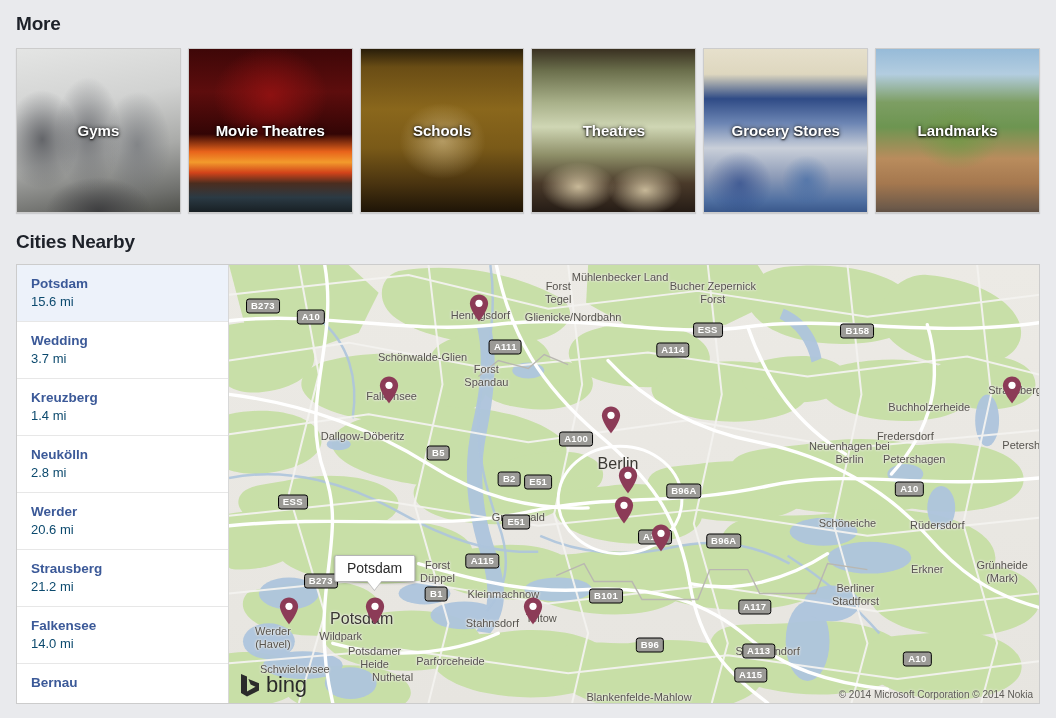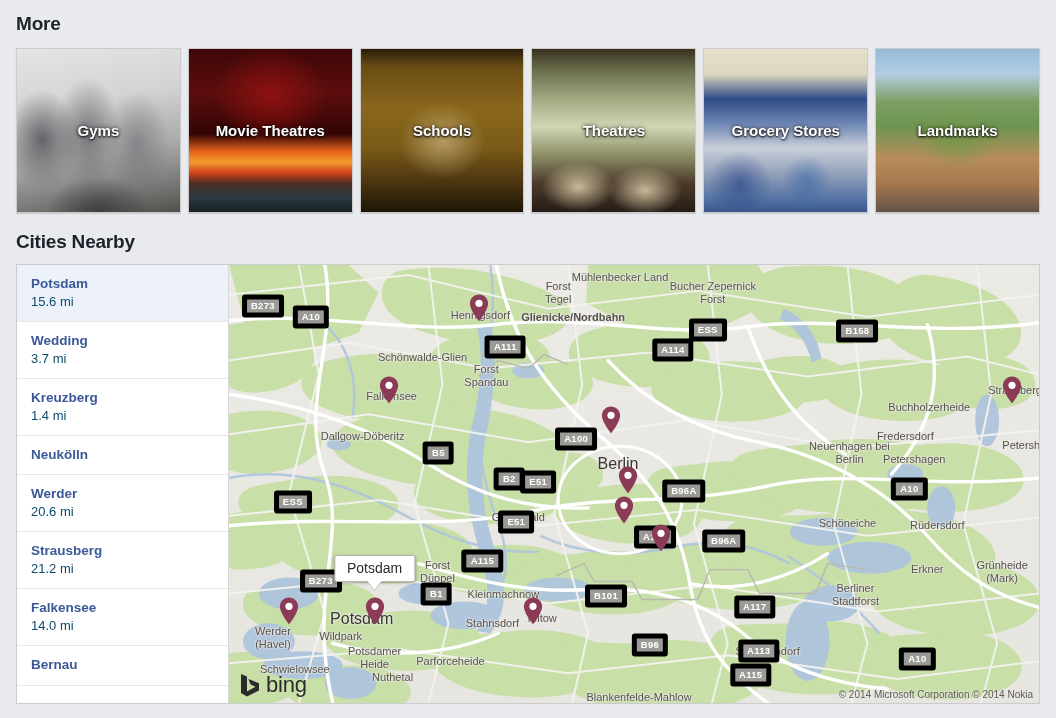--- a/index.html
+++ b/index.html
@@ -186,21 +186,21 @@
   .shield {
     position: absolute;
     transform: translate(-50%, -50%);
     background: #9b9a96;
     color: #fff;
     font-size: 9.5px;
     font-weight: bold;
     letter-spacing: .3px;
     padding: 1px 4px 2px 4px;
     border-radius: 3px;
-    border: 5px solid #000000;
+    border: 1px solid #000000;
     pointer-events: none;
     line-height: 10px;
   }
 
   .pin {
     position: absolute;
     width: 20px; height: 28px;
     transform: translate(-50%, -100%);
     pointer-events: none;
   }
@@ -301,20 +301,21 @@
         <div class="city-row">
           <div class="city-name">Wedding</div>
           <div class="city-dist">3.7 mi</div>
         </div>
         <div class="city-row">
           <div class="city-name">Kreuzberg</div>
           <div class="city-dist">1.4 mi</div>
         </div>
         <div class="city-row">
           <div class="city-name">Neukölln</div>
+          <div class="city-dist">2.8 mi</div>
         </div>
         <div class="city-row">
           <div class="city-name">Werder</div>
           <div class="city-dist">20.6 mi</div>
         </div>
         <div class="city-row">
           <div class="city-name">Strausberg</div>
           <div class="city-dist">21.2 mi</div>
         </div>
         <div class="city-row">
@@ -448,21 +449,21 @@
         </svg>
       </div>
 
       <div id="map-overlay">
           <div class="map-label " style="left: 48.2759%; top: 2.72727%;">Mühlenbecker Land</div>
           <div class="map-label two-line" style="left: 59.7291%; top: 6.36364%;">Bucher Zepernick
 Forst</div>
           <div class="map-label two-line" style="left: 40.6404%; top: 6.36364%;">Forst
 Tegel</div>
           <div class="map-label " style="left: 31.0345%; top: 11.3636%;">Hennigsdorf</div>
-          <div class="map-label " style="left: 42.4877%; top: 11.8182%; font-weight: bold;">Glienicke/Nordbahn</div>
+          <div class="map-label " style="left: 42.4877%; top: 11.8182%;">Glienicke/Nordbahn</div>
           <div class="map-label " style="left: 23.8916%; top: 20.9091%;">Schönwalde-Glien</div>
           <div class="map-label two-line" style="left: 31.7734%; top: 25.4545%;">Forst
 Spandau</div>
           <div class="map-label " style="left: 20.0739%; top: 30%;">Falkensee</div>
           <div class="map-label city-major" style="left: 48.0296%; top: 45.4545%;">Berlin</div>
           <div class="map-label " style="left: 16.5025%; top: 39.0909%;">Dallgow-Döberitz</div>
           <div class="map-label " style="left: 86.4532%; top: 32.5%;">Buchholzerheide</div>
           <div class="map-label " style="left: 97.0443%; top: 28.6364%;">Strausberg</div>
           <div class="map-label " style="left: 83.4975%; top: 39.0909%;">Fredersdorf</div>
           <div class="map-label " style="left: 100%; top: 41.1364%;">Petershagen-E</div>

